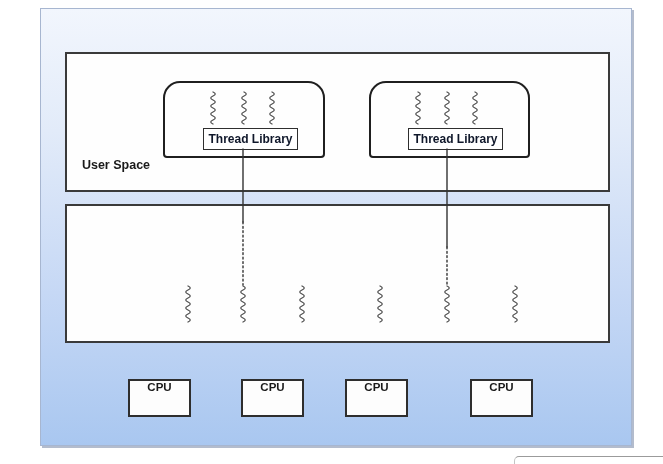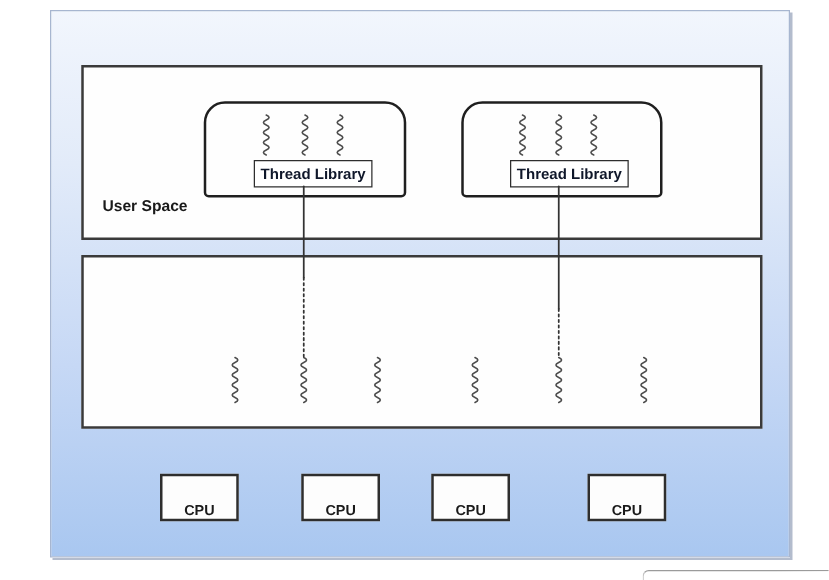--- a/index.html
+++ b/index.html
@@ -83,21 +83,21 @@
   .thread-library-2 { left: 408px; }
   .cpu-box {
     position: absolute;
     top: 379px;
     width: 63px;
     height: 38px;
     background: #fdfdfd;
     border: 2px solid #2e2e2e;
     box-sizing: border-box;
     display: flex;
-    align-items: flex-end;
+    align-items: flex-start;
     justify-content: center;
     font-size: 11.5px;
     font-weight: bold;
     color: #1a1a1a;
   }
   .cpu-1 { left: 128px; }
   .cpu-2 { left: 241px; }
   .cpu-3 { left: 345px; }
   .cpu-4 { left: 470px; }
   .partial-edge {

